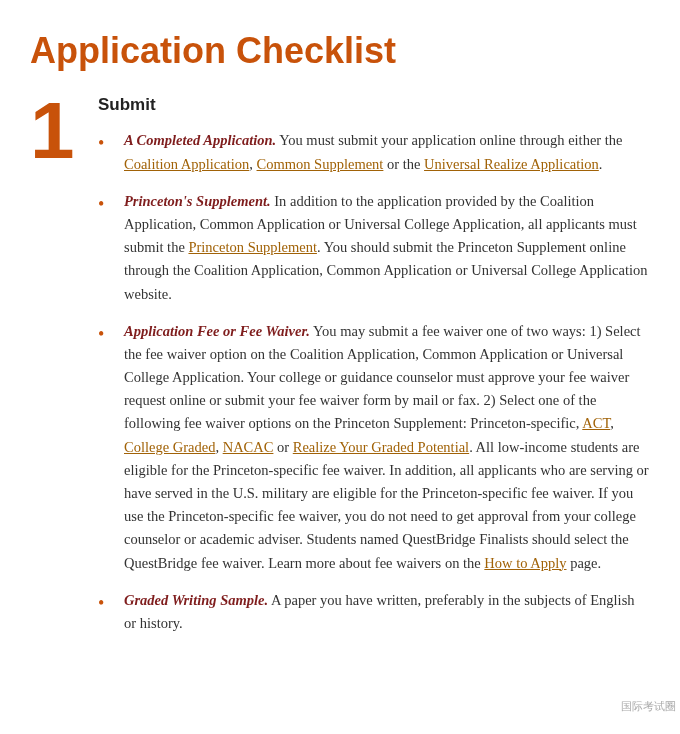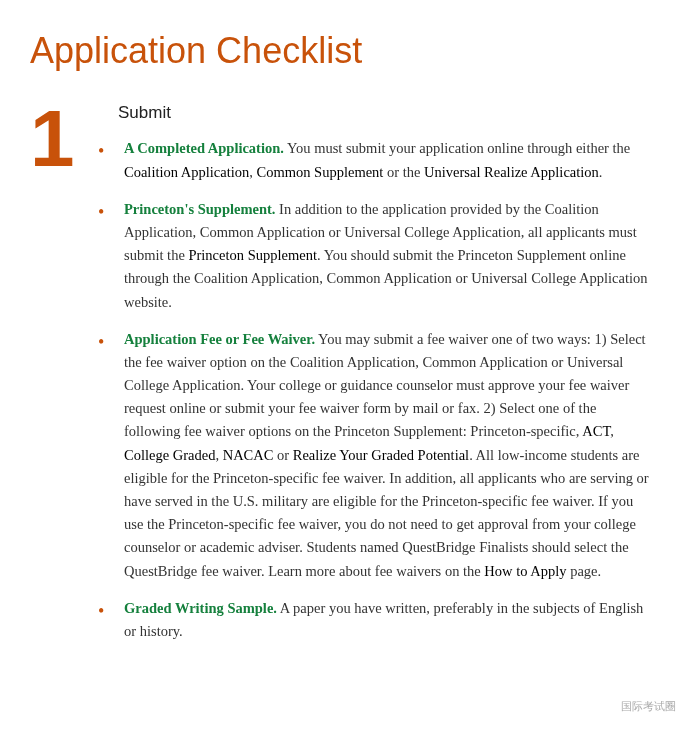--- a/index.html
+++ b/index.html
@@ -14,23 +14,23 @@
       font-size: 15px;
       color: #222222;
       width: 680px;
       min-height: 734px;
       padding: 30px 30px 30px 30px;
     }
 
     .page-title {
       font-family: Arial, Helvetica, sans-serif;
       font-size: 36px;
-      font-weight: normal;
+      font-weight: bold;
       color: #c8520a;
-      margin-bottom: 28px;
+      margin-bottom: 20px;
       line-height: 1.15;
     }
 
     .section-container {
       display: flex;
       flex-direction: row;
       gap: 0px;
     }
 
     .section-number {
@@ -44,25 +44,24 @@
       margin-right: 8px;
     }
 
     .section-content {
       flex: 1;
     }
 
     .section-heading {
       font-family: Arial, Helvetica, sans-serif;
       font-size: 17px;
-      font-weight: normal;
+      font-weight: bold;
       color: #222222;
       margin-bottom: 14px;
       margin-top: 4px;
-      margin-left: 20px;
     }
 
     .checklist-items {
       list-style: none;
       padding: 0;
     }
 
     .checklist-items li {
       display: flex;
       flex-direction: row;
@@ -81,25 +80,27 @@
 
     .item-text {
       flex: 1;
       font-size: 14.5px;
       line-height: 1.6;
       color: #333333;
     }
 
     .item-text strong {
       font-weight: bold;
-      color: #15803d;
+      color: #7f1d1d;
+      font-style: italic;
     }
 
     .item-text a, .link {
-      color: #000000;
+      color: #a16207;
+      text-decoration: underline;
       cursor: pointer;
     }
 
     .watermark {
       position: fixed;
       bottom: 20px;
       right: 4px;
       font-size: 11px;
       color: #aaaaaa;
       font-family: Arial, sans-serif;

